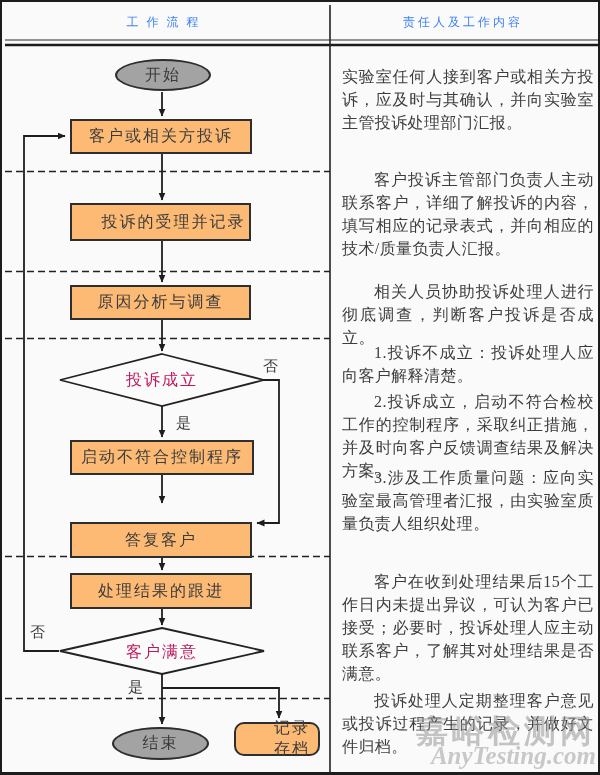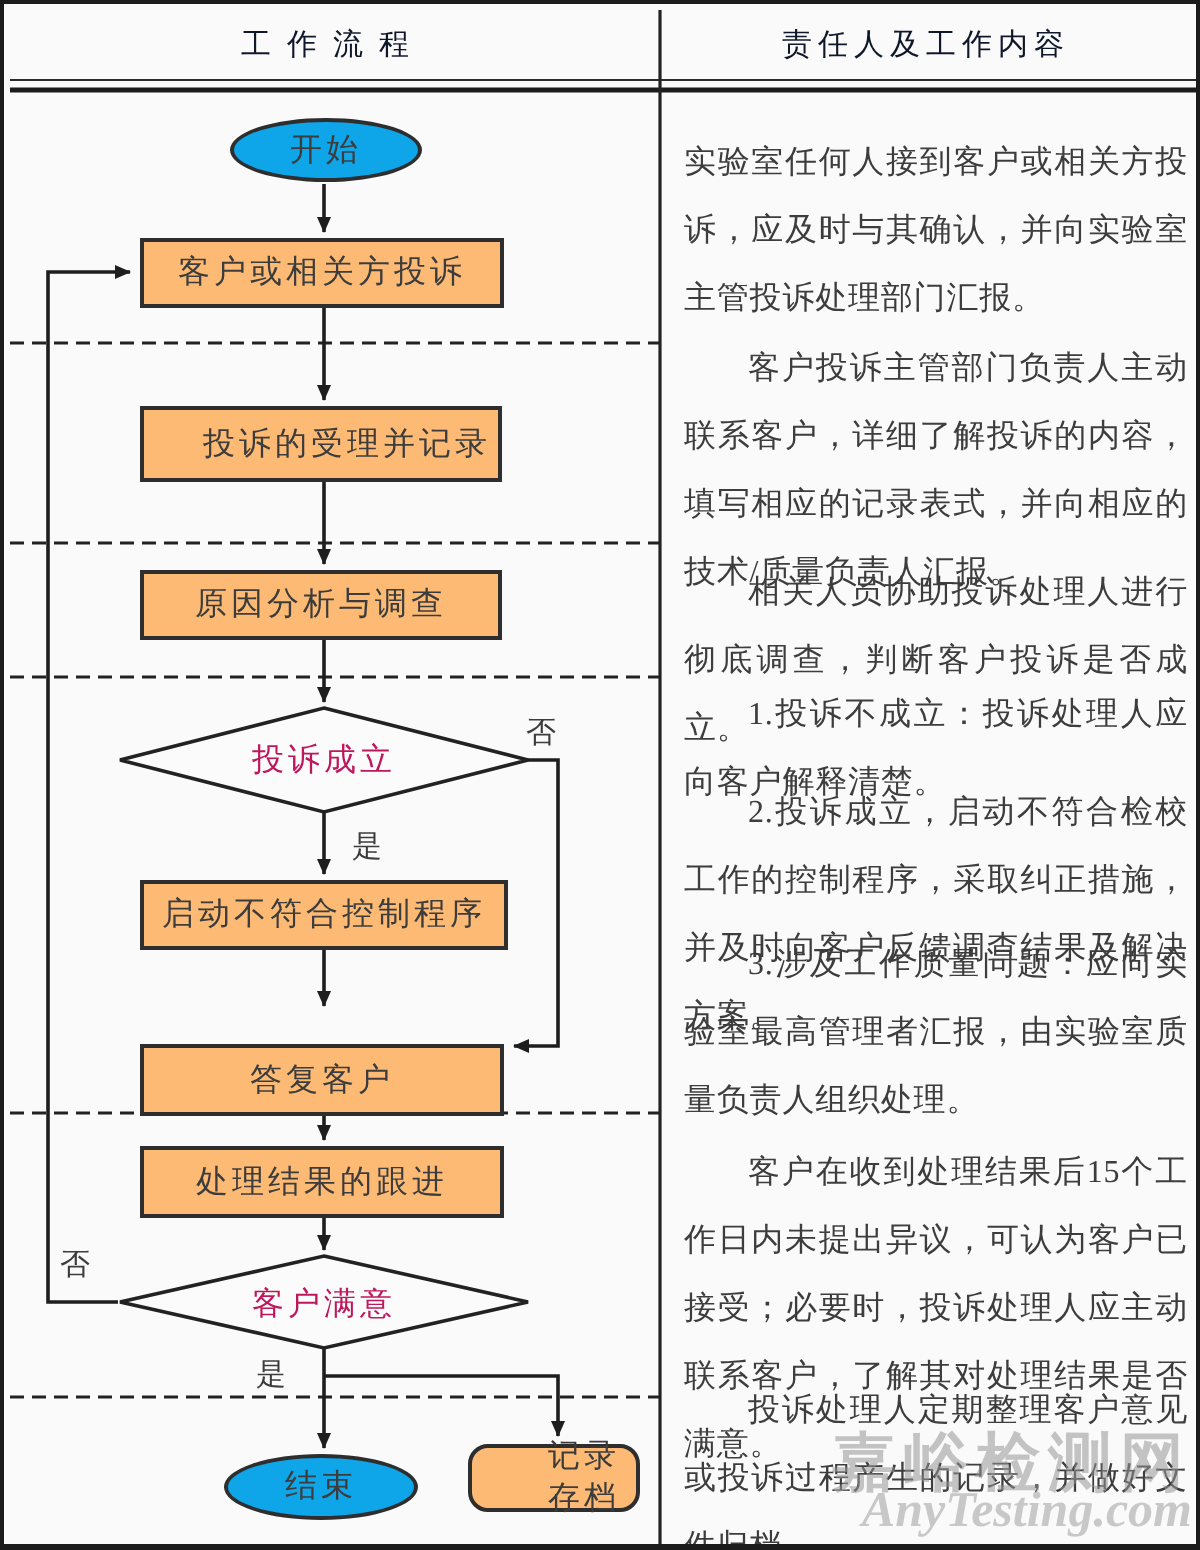--- a/index.html
+++ b/index.html
@@ -13,46 +13,46 @@
     border-bottom-width:3px;
     font-family:"Liberation Serif","DejaVu Serif",serif;
     color:#3d3d3d;
     overflow:hidden;
   }
   .overlay{position:absolute;left:0;top:0;width:600px;height:775px;}
   
   .hdr{
     position:absolute;top:3px;height:34px;
     display:flex;align-items:center;justify-content:center;
-    font-size:15px;color:#0f172a;font-weight:normal;
+    font-size:12px;color:#3b82f6;font-weight:normal;
   }
   .hdr-left{left:3px;width:323px;letter-spacing:8px;}
   .hdr-right{left:328px;width:266px;letter-spacing:3px;}
   
   .node{
     position:absolute;box-sizing:border-box;
     display:flex;align-items:center;justify-content:center;
     border:2px solid #2e2e2e;background:#fdba74;
     font-size:16px;letter-spacing:2px;color:#3c3c3c;
     z-index:2;
   }
-  .terminal{border-radius:50%;background:#0ea5e9;}
+  .terminal{border-radius:50%;background:#a3a3a3;}
   .rounded{border-radius:10px;padding-left:38px;}
   .dlabel{
     position:absolute;width:120px;text-align:center;
     font-size:16px;letter-spacing:2px;color:#be185d;z-index:3;
   }
   .elabel{
     position:absolute;font-size:15px;color:#3c3c3c;z-index:3;
     background:transparent;
   }
   
   .para{
     position:absolute;left:340px;width:252px;
-    font-size:16px;line-height:34px;letter-spacing:0.4px;
+    font-size:16px;line-height:23px;letter-spacing:0.4px;
     text-align:justify;color:#3d3d3d;z-index:1;
   }
   .indent2{text-indent:2em;}
   
   .wm{
     position:absolute;left:336px;width:258px;text-align:right;
     z-index:5;pointer-events:none;
   }
   .wm-cn{top:708px;font-size:32px;font-weight:bold;letter-spacing:4px;color:rgba(150,150,150,0.55);}
   .wm-en{top:740px;font-size:25px;font-weight:bold;font-style:italic;color:rgba(158,158,158,0.55);

